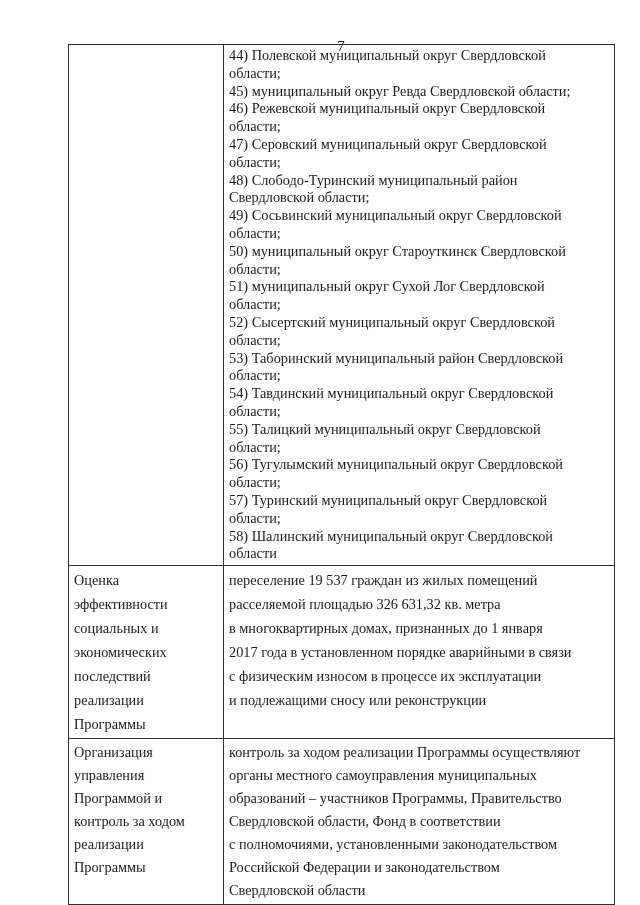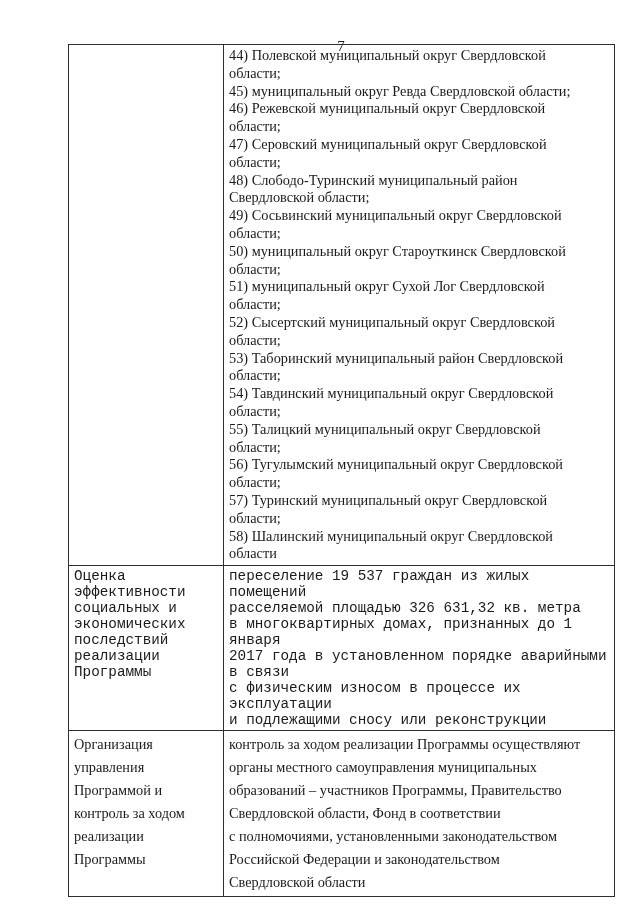--- a/index.html
+++ b/index.html
@@ -38,21 +38,21 @@
   .doc-table col.col-content { width: 391px; }
   .doc-table td {
     border: 1px solid #2e2e2e;
     vertical-align: top;
     padding: 2px 4px 2px 5px;
     font-size: 14.3px;
     white-space: pre-line;
     overflow: hidden;
   }
   tr.row-districts td { line-height: 17.8px; height: 514px; }
-  tr.row-assessment td { line-height: 16px; height: 112px; font-family: Liberation Mono, monospace; }
+  tr.row-assessment td { line-height: 24px; height: 112px; }
   tr.row-management td { line-height: 23px; height: 116px; }
 </style>
 </head>
 <body>
 
 <div class="page">
 
   <div class="page-number">7</div>
 
   <table class="doc-table">

